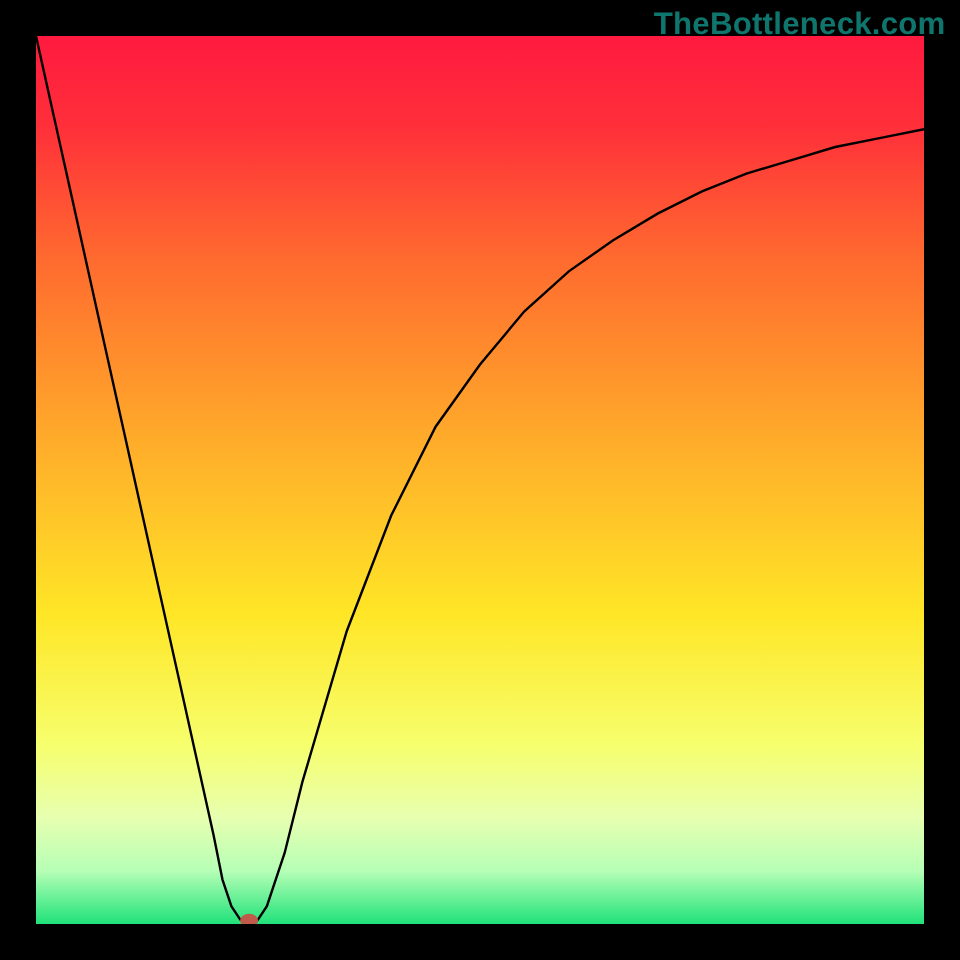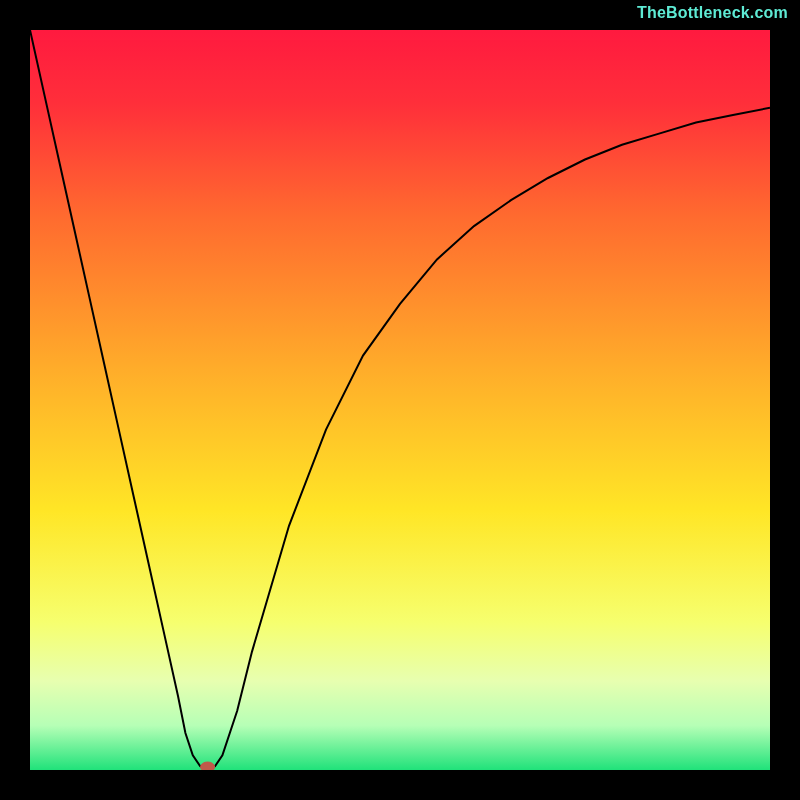--- a/index.html
+++ b/index.html
@@ -14,22 +14,22 @@
   .frame {
     position: relative;
     width: 800px;
     height: 800px;
     background: #000;
   }
   .watermark {
     position: absolute;
     top: 4px;
     right: 12px;
-    color: #5eead4;
-    font-size: 16px;
+    color: #0f766e;
+    font-size: 26px;
     font-weight: 600;
     letter-spacing: 0.2px;
     z-index: 5;
   }
   .plot {
     position: absolute;
     left: 30px;
     top: 30px;
     width: 740px;
     height: 740px;

